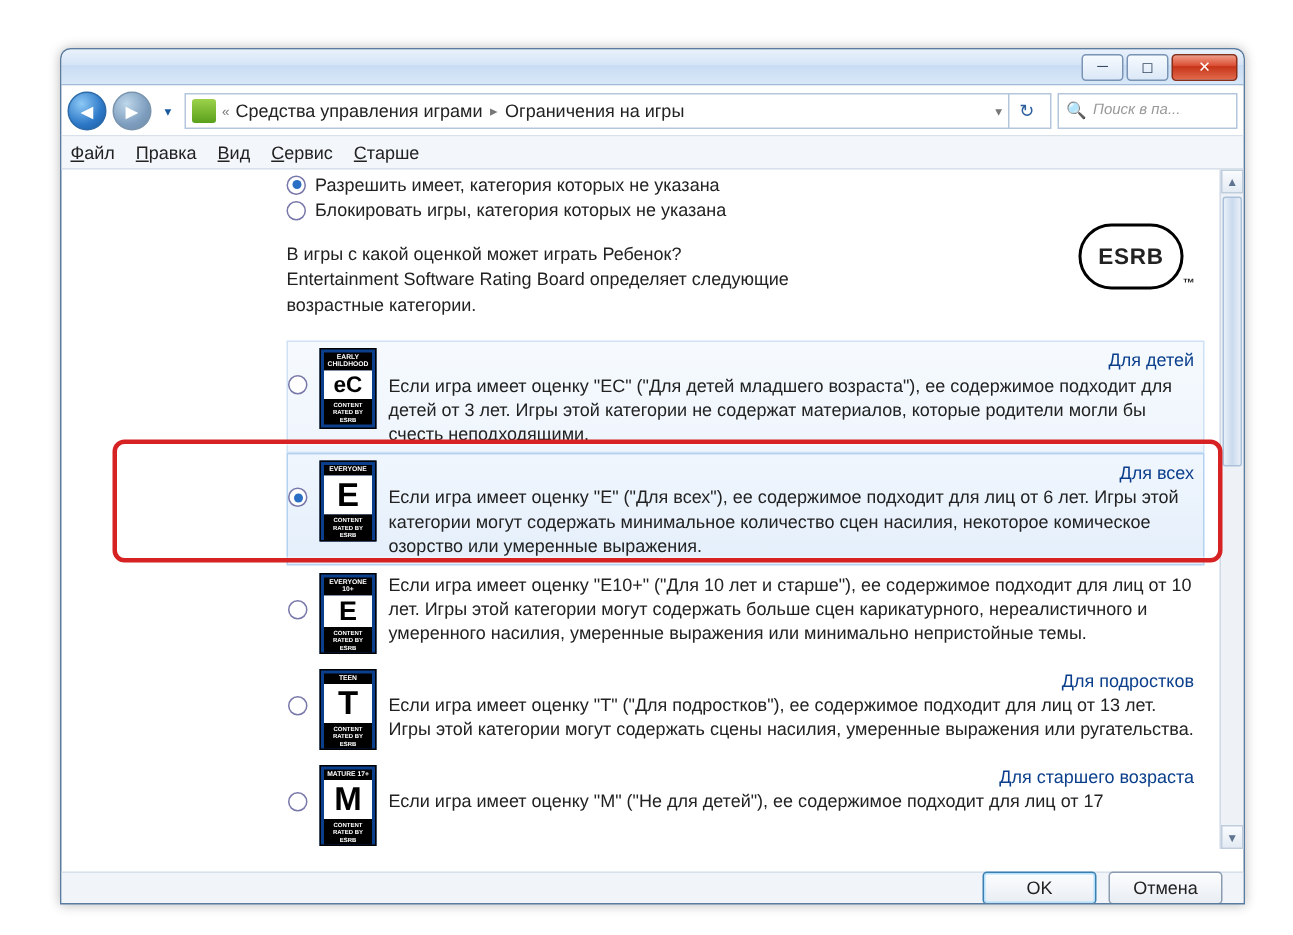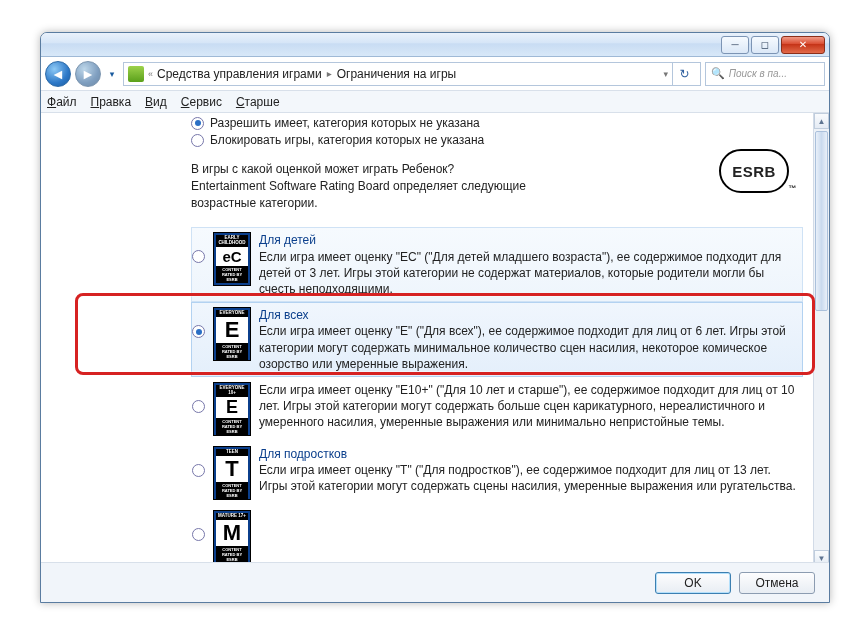--- a/index.html
+++ b/index.html
@@ -49,32 +49,32 @@
     .ratings { margin-top: 16px; }
     .rating { display: flex; align-items: flex-start; gap: 8px; padding: 4px 6px 4px 0; border: 1px solid transparent; }
     .rating-radio { width: 13px; height: 13px; margin-top: 18px; }
     .rating.sel { background: linear-gradient(#f0f6fd,#e4effb); border: 1px solid #b3d2f1; }
     .rating.hov { background: linear-gradient(#f6fafe,#eef5fc); border: 1px solid #cfe2f5; }
     .rating-badge { width: 38px; height: 54px; background: #0b3f8c; border: 1px solid #000; display:flex;flex-direction:column;align-items:center;justify-content:space-between;padding:2px;color:#fff; }
     .badge-top{font-size:4.5px;font-weight:bold;background:#000;color:#fff;width:100%;text-align:center;line-height:1.1;padding:1px 0;}
     .badge-mid{background:#fff;color:#000;width:32px;height:28px;display:flex;align-items:center;justify-content:center;font-weight:900;font-family:Arial Black,Arial;font-size:20px;}
     .badge-bot{font-size:4px;font-weight:bold;background:#000;width:100%;text-align:center;padding:1px 0;}
     .rating-text { flex: 1; line-height: 1.35; }
-    .rating-title { color: #0b3f8c; }
+    .rating-title { color: #0b3f8c; text-align: right; }
 
     
     .highlight-box { position: absolute; border: 3px solid #d62222; border-radius: 8px; pointer-events:none; box-shadow: 0 0 0 1px rgba(255,255,255,.4) inset; }
 
     
     .scrollbar { position:absolute; top:80px; right:0; bottom:36px; width:16px; background:#eef2f7; border-left:1px solid #d2dbe7; }
     .sb-btn{height:16px;background:linear-gradient(#f9fbfd,#e4ebf4);border:1px solid #c0cddd;display:flex;align-items:center;justify-content:center;font-size:8px;color:#5e7491;}
     .sb-thumb{position:absolute;top:18px;left:1px;right:1px;height:180px;background:linear-gradient(90deg,#e9f0f9,#cadaee,#e9f0f9);border:1px solid #aac0db;border-radius:2px;}
 
     
-    .footer { position:absolute; bottom:0; left:0; right:0; height:40px; border-top:1px solid #d8e0ea; background:#f1f5fa; display:flex;justify-content:flex-end;align-items:center;gap:8px;padding:0 14px; }
+    .footer { position:absolute; bottom:0; left:0; right:0; height:21px; border-top:1px solid #d8e0ea; background:#f1f5fa; display:flex;justify-content:flex-end;align-items:center;gap:8px;padding:0 14px; }
     .btn { min-width:76px; height:22px; border:1px solid #8c9cb1; border-radius:3px; background:linear-gradient(#fdfdfe,#e8edf3); font-size:12px; color:#222; display:flex;align-items:center;justify-content:center; }
     .btn.primary{border-color:#3c7fb1;box-shadow:0 0 0 1px #b4e0fb inset;}
   </style>
 </head>
 <body>
 
 <div class="window">
 
   <div class="titlebar">
     <div class="win-btn">─</div>
@@ -173,20 +173,24 @@
             <div>Если игра имеет оценку "T" ("Для подростков"), ее содержимое подходит для лиц от 13 лет. Игры этой категории могут содержать сцены насилия, умеренные выражения или ругательства.</div>
           </div>
         </div>
         <div class="rating">
           <span class="radio rating-radio"></span>
           <div class="rating-badge">
             <div class="badge-top">MATURE 17+</div>
             <div class="badge-mid" style="font-size:22px">M</div>
             <div class="badge-bot">CONTENT RATED BY<br>ESRB</div>
           </div>
+          <div class="rating-text">
+            <div class="rating-title">Для старшего возраста</div>
+            <div>Если игра имеет оценку "M" ("Не для детей"), ее содержимое подходит для лиц от 17</div>
+          </div>
         </div>
       </div>
 
   </div>
 
   <div class="scrollbar">
     <div class="sb-btn">▲</div>
     <div class="sb-thumb"></div>
     <div class="sb-btn" style="position:absolute;bottom:0;left:0;right:0">▼</div>
   </div>

